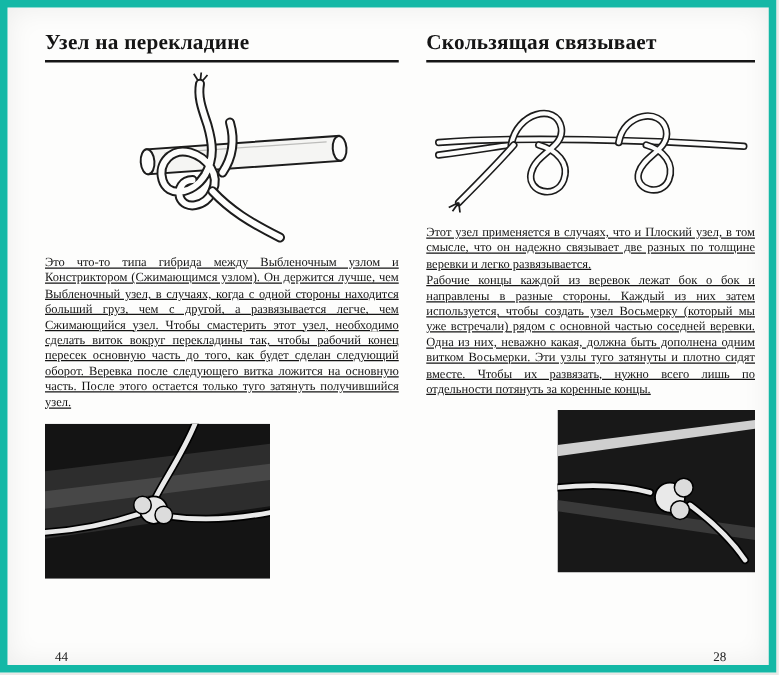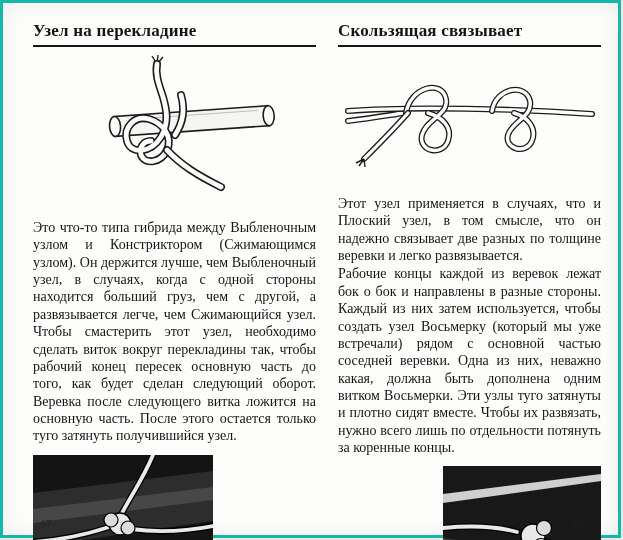--- a/index.html
+++ b/index.html
@@ -7,44 +7,45 @@
     width:623px;height:540px;
     background:#e9e9e7;
     font-family:"Liberation Serif", serif;
     color:#151515;
     overflow:hidden;
   }
   .spread{
     position:relative;
     width:621px;height:538px;
     background:#fdfdfc;
-    border:3px solid #14b8a6;
+    border:6px solid #14b8a6;
     box-shadow:inset 0 0 22px rgba(0,0,0,0.07);
     box-sizing:border-box;
   }
   .page{position:absolute;top:18px;}
   .page.left{left:30px;width:283px;}
   .page.right{left:335px;width:263px;}
   .page-title{
     font-size:17px;font-weight:bold;margin:0;
     letter-spacing:0.2px;
   }
   .title-rule{
     margin-top:4px;
     border-bottom:2.5px solid #161616;
     width:100%;height:0;
   }
   .figure{
     display:flex;justify-content:center;align-items:center;
     margin-top:6px;
   }
   .bodytext{
-    margin-top:24px;
-    font-size:14px;line-height:1.24;
+    margin-top:7px;
+    font-size:10px;line-height:1.24;
     text-align:justify;
+    text-decoration:underline;
   }
   .bodytext p{margin:0 0 1px 0;}
   .photo{display:block;margin-top:10px;}
   .photo.right-align{margin-left:auto;}
   .page-number{
     position:absolute;top:515px;
     font-size:10.5px;color:#222;
   }
   .page-number.pn-left{left:38px;}
   .page-number.pn-right{right:34px;}
@@ -146,16 +147,16 @@
       <path class="photo-rope-out" d="M0,62 C30,59 56,61 74,66"></path>
       <path class="photo-rope-in" d="M0,62 C30,59 56,61 74,66"></path>
       <path class="photo-rope-out" d="M106,76 C122,88 138,102 150,120"></path>
       <path class="photo-rope-in" d="M106,76 C122,88 138,102 150,120"></path>
       <circle cx="90" cy="70" r="12" fill="#e9e9e9" stroke="#000" stroke-width="1.4"></circle>
       <circle cx="101" cy="62" r="7.5" fill="#dcdcdc" stroke="#000" stroke-width="1.2"></circle>
       <circle cx="98" cy="80" r="7.5" fill="#dcdcdc" stroke="#000" stroke-width="1.2"></circle>
     </svg>
   </div>
 
-  <div class="page-number pn-left">67</div>
+  <div class="page-number pn-left">44</div>
   <div class="page-number pn-right">28</div>
 
 </div>
 
 </body></html>

